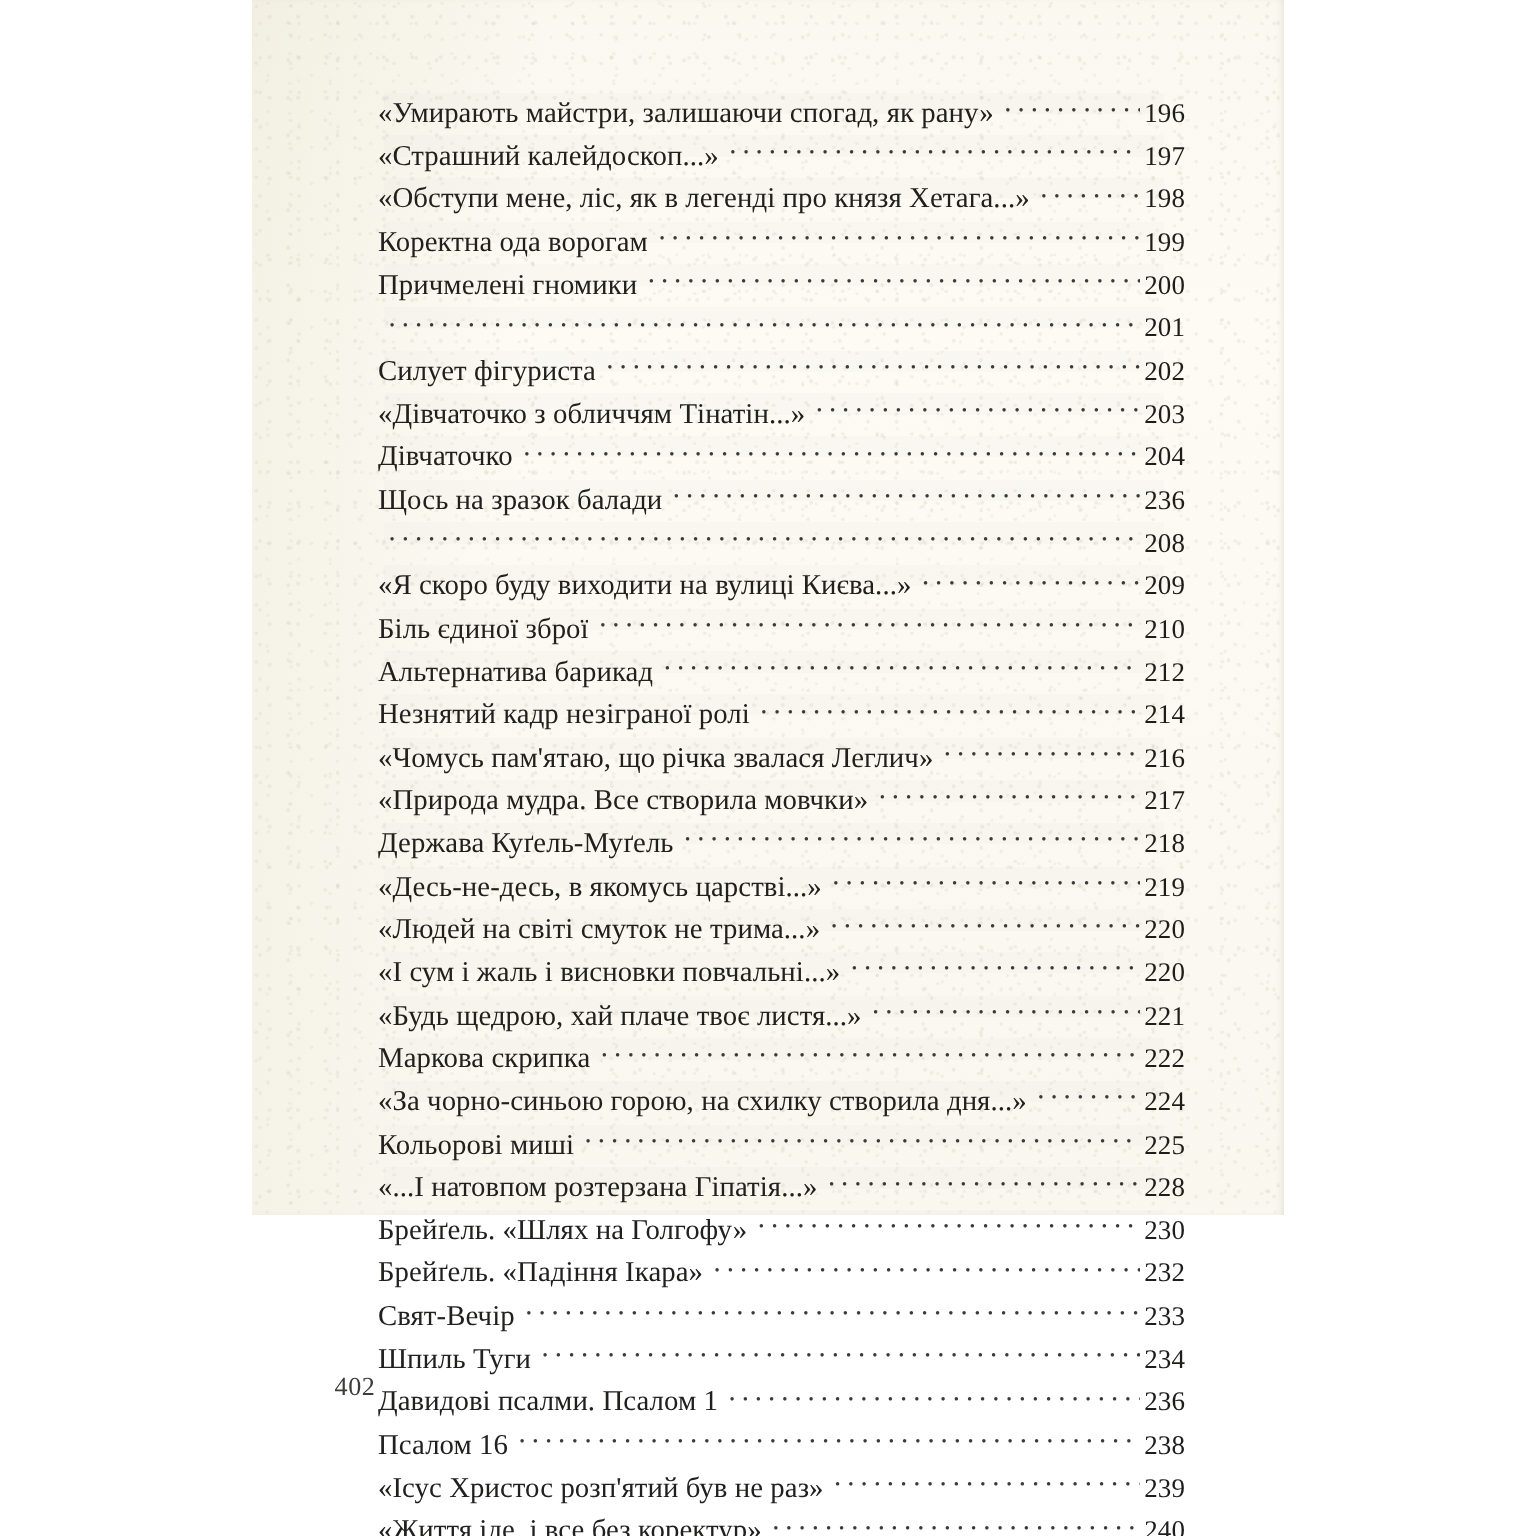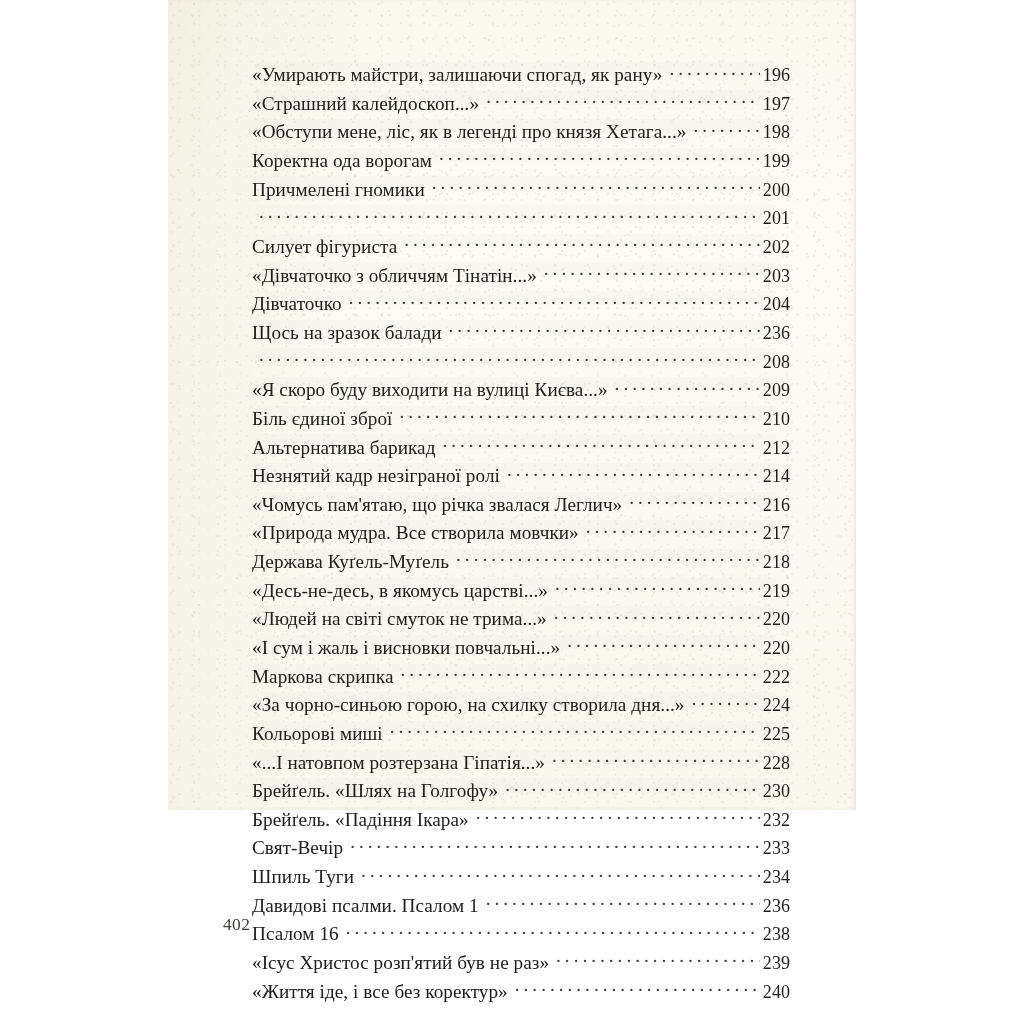--- a/index.html
+++ b/index.html
@@ -254,20 +254,25 @@
         <span class="toc-title">«Людей на світі смуток не трима...»</span>
         <span class="toc-leader"></span>
         <span class="toc-page">220</span>
       </li>
       <li class="toc-entry">
         <span class="toc-title">«І сум і жаль і висновки повчальні...»</span>
         <span class="toc-leader"></span>
         <span class="toc-page">220</span>
       </li>
       <li class="toc-entry">
+        <span class="toc-title">«Будь щедрою, хай плаче твоє листя...»</span>
+        <span class="toc-leader"></span>
+        <span class="toc-page">221</span>
+      </li>
+      <li class="toc-entry">
         <span class="toc-title">Маркова скрипка</span>
         <span class="toc-leader"></span>
         <span class="toc-page">222</span>
       </li>
       <li class="toc-entry">
         <span class="toc-title">«За чорно-синьою горою, на схилку створила дня...»</span>
         <span class="toc-leader"></span>
         <span class="toc-page">224</span>
       </li>
       <li class="toc-entry">

